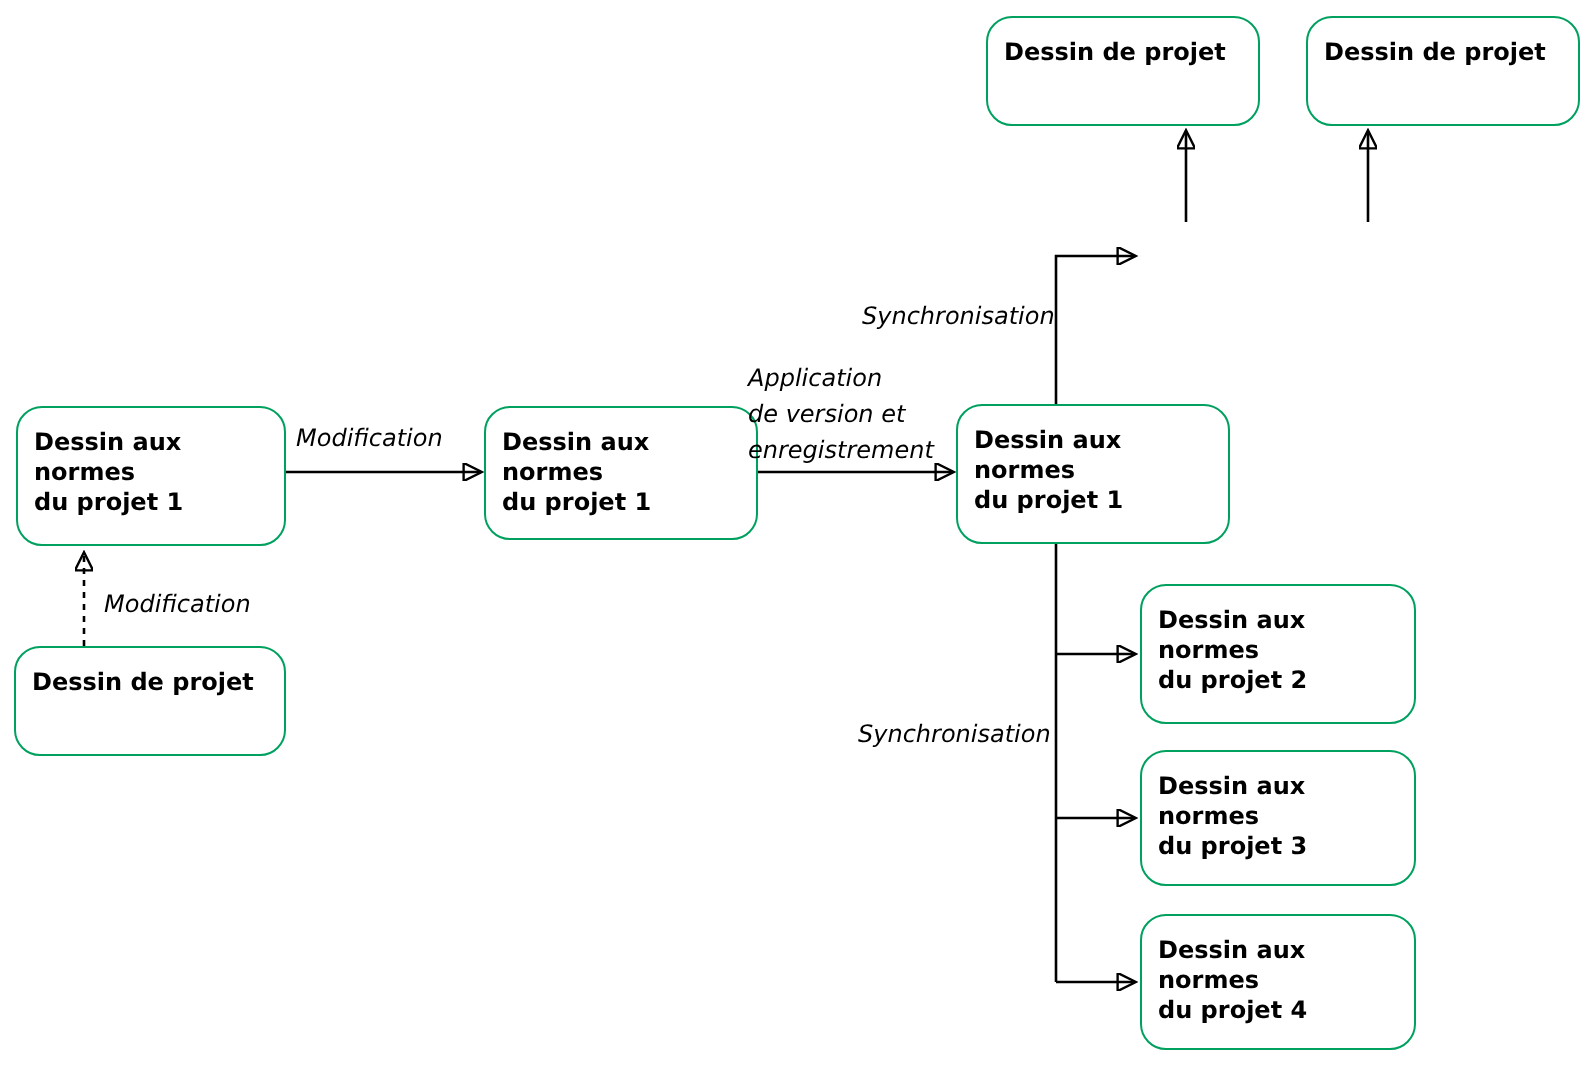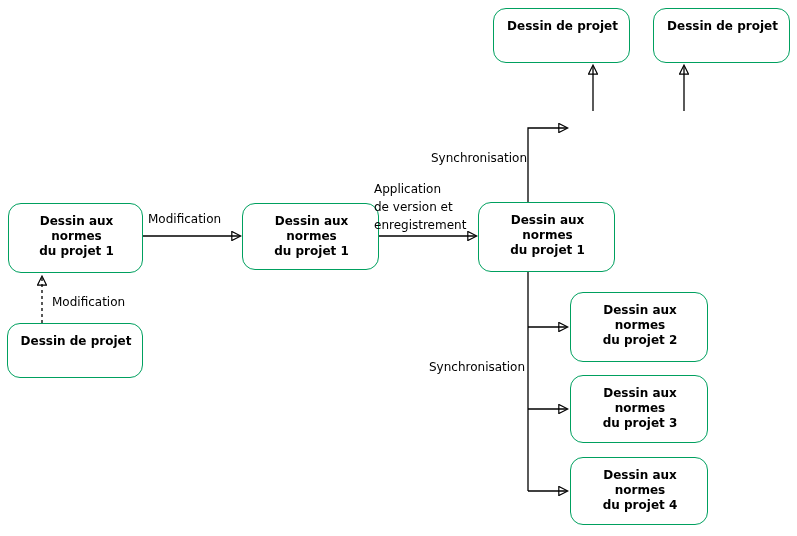--- a/index.html
+++ b/index.html
@@ -37,25 +37,25 @@
     border: 1.5px solid var(--node-border);
     border-radius: 13px;
     background: var(--bg);
   }
   .node-label {
     padding: 10px 6px 0 8px;
     font-weight: bold;
     font-size: 12px;
     line-height: 15px;
     white-space: pre-line;
-    text-align: center;
   }
   .node.short .node-label { padding-top: 8px; }
   .edge-label {
     position: absolute;
+    font-style: italic;
     font-size: 12px;
     line-height: 15px;
     white-space: pre-line;
   }
   .edge-label.multiline { line-height: 18px; }
 </style>
 </head>
 <body>
 
 <div class="canvas">

